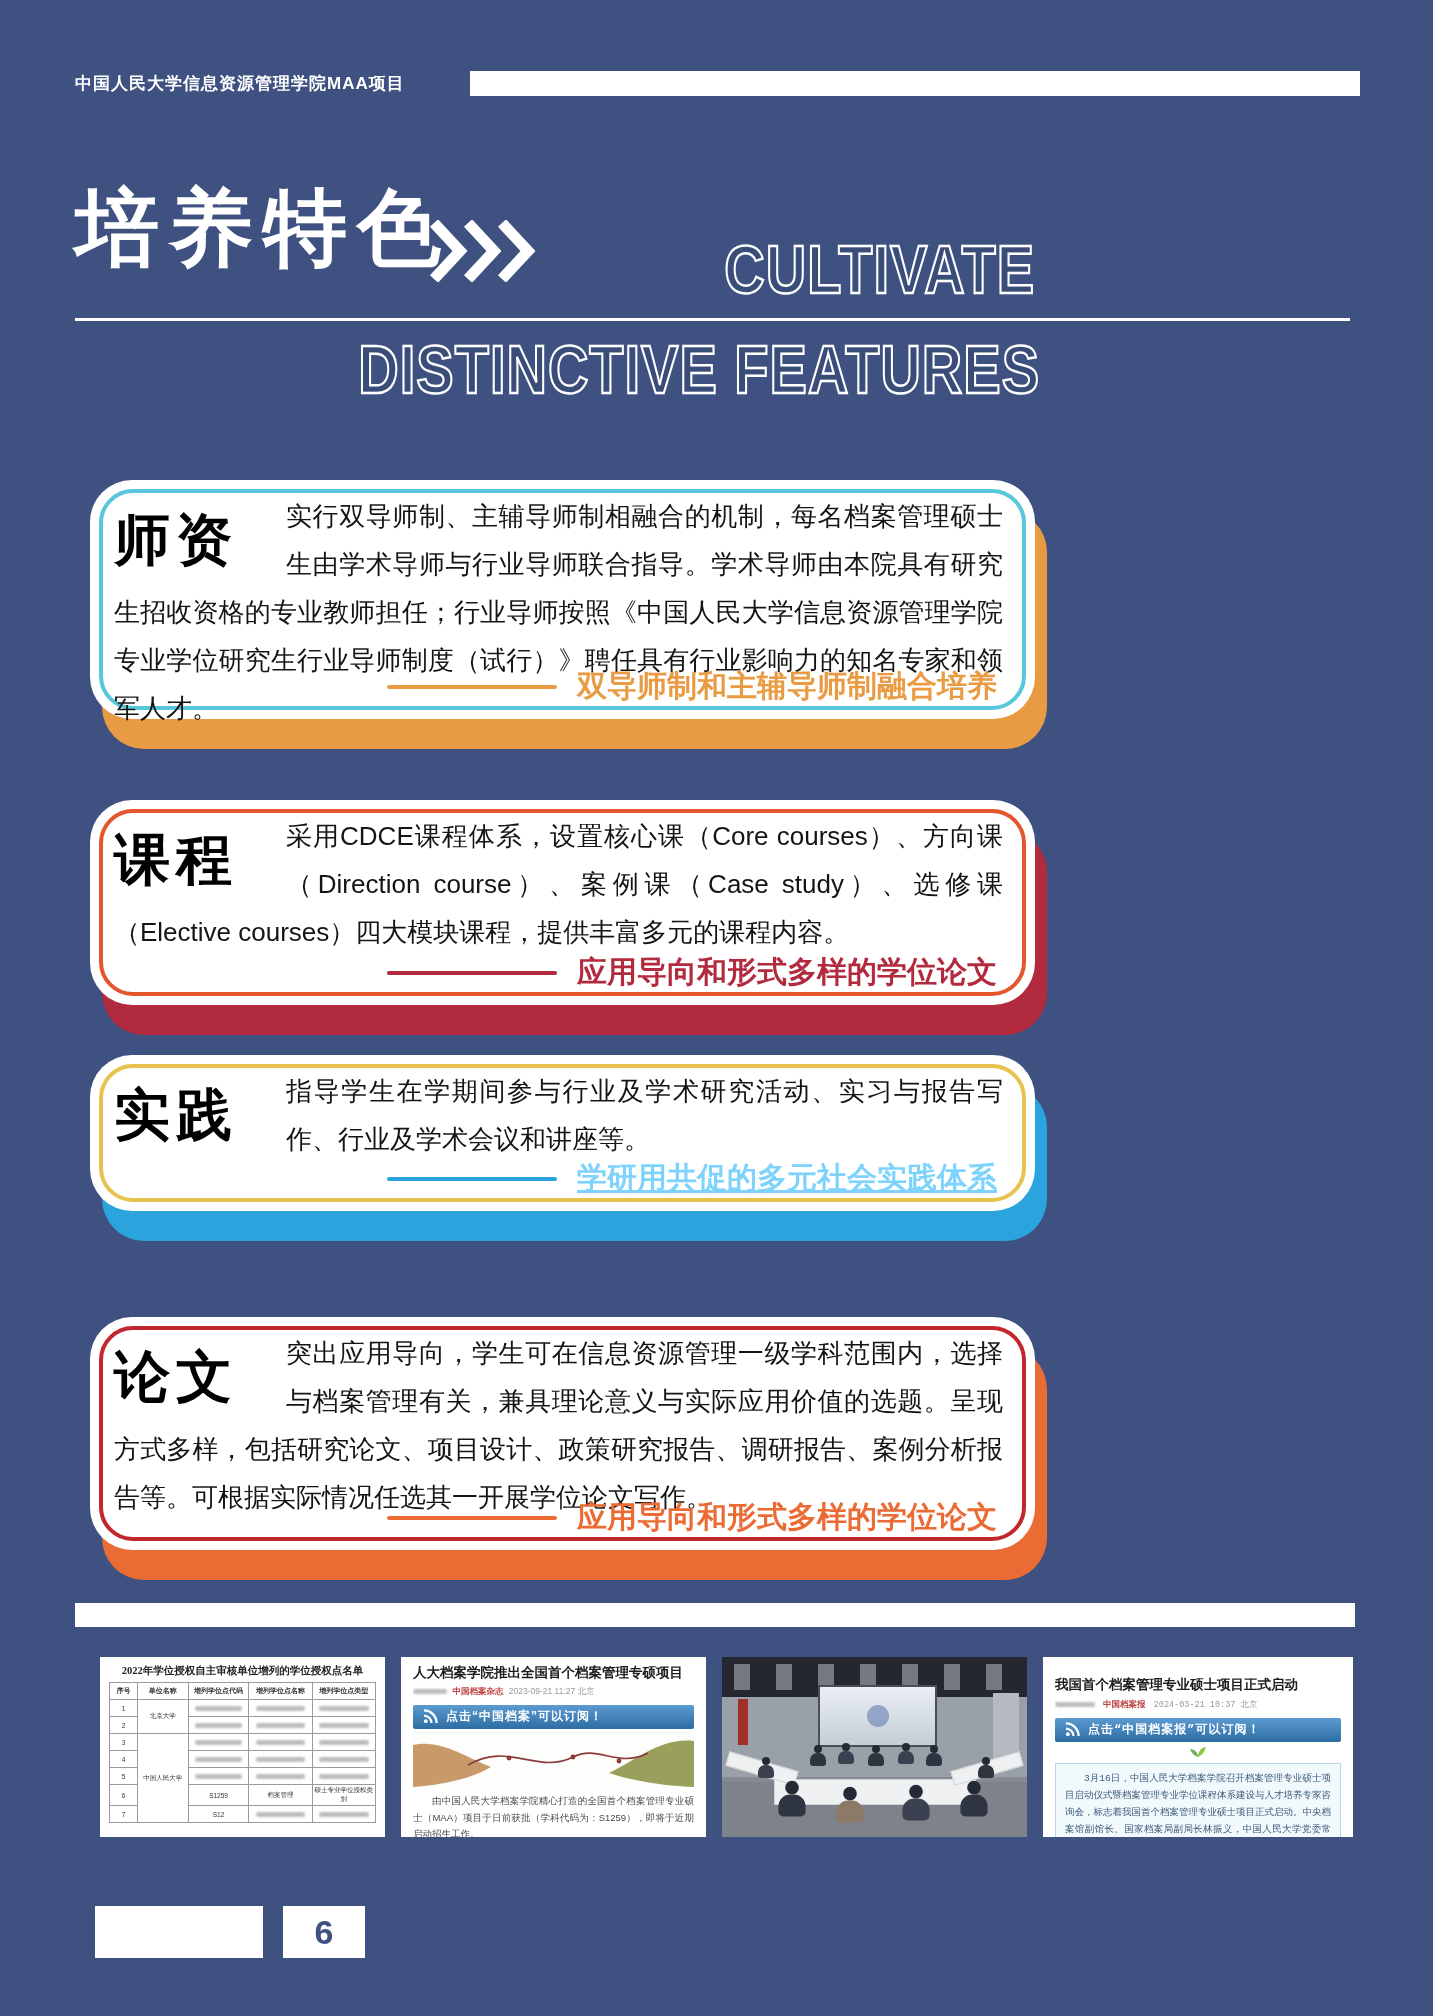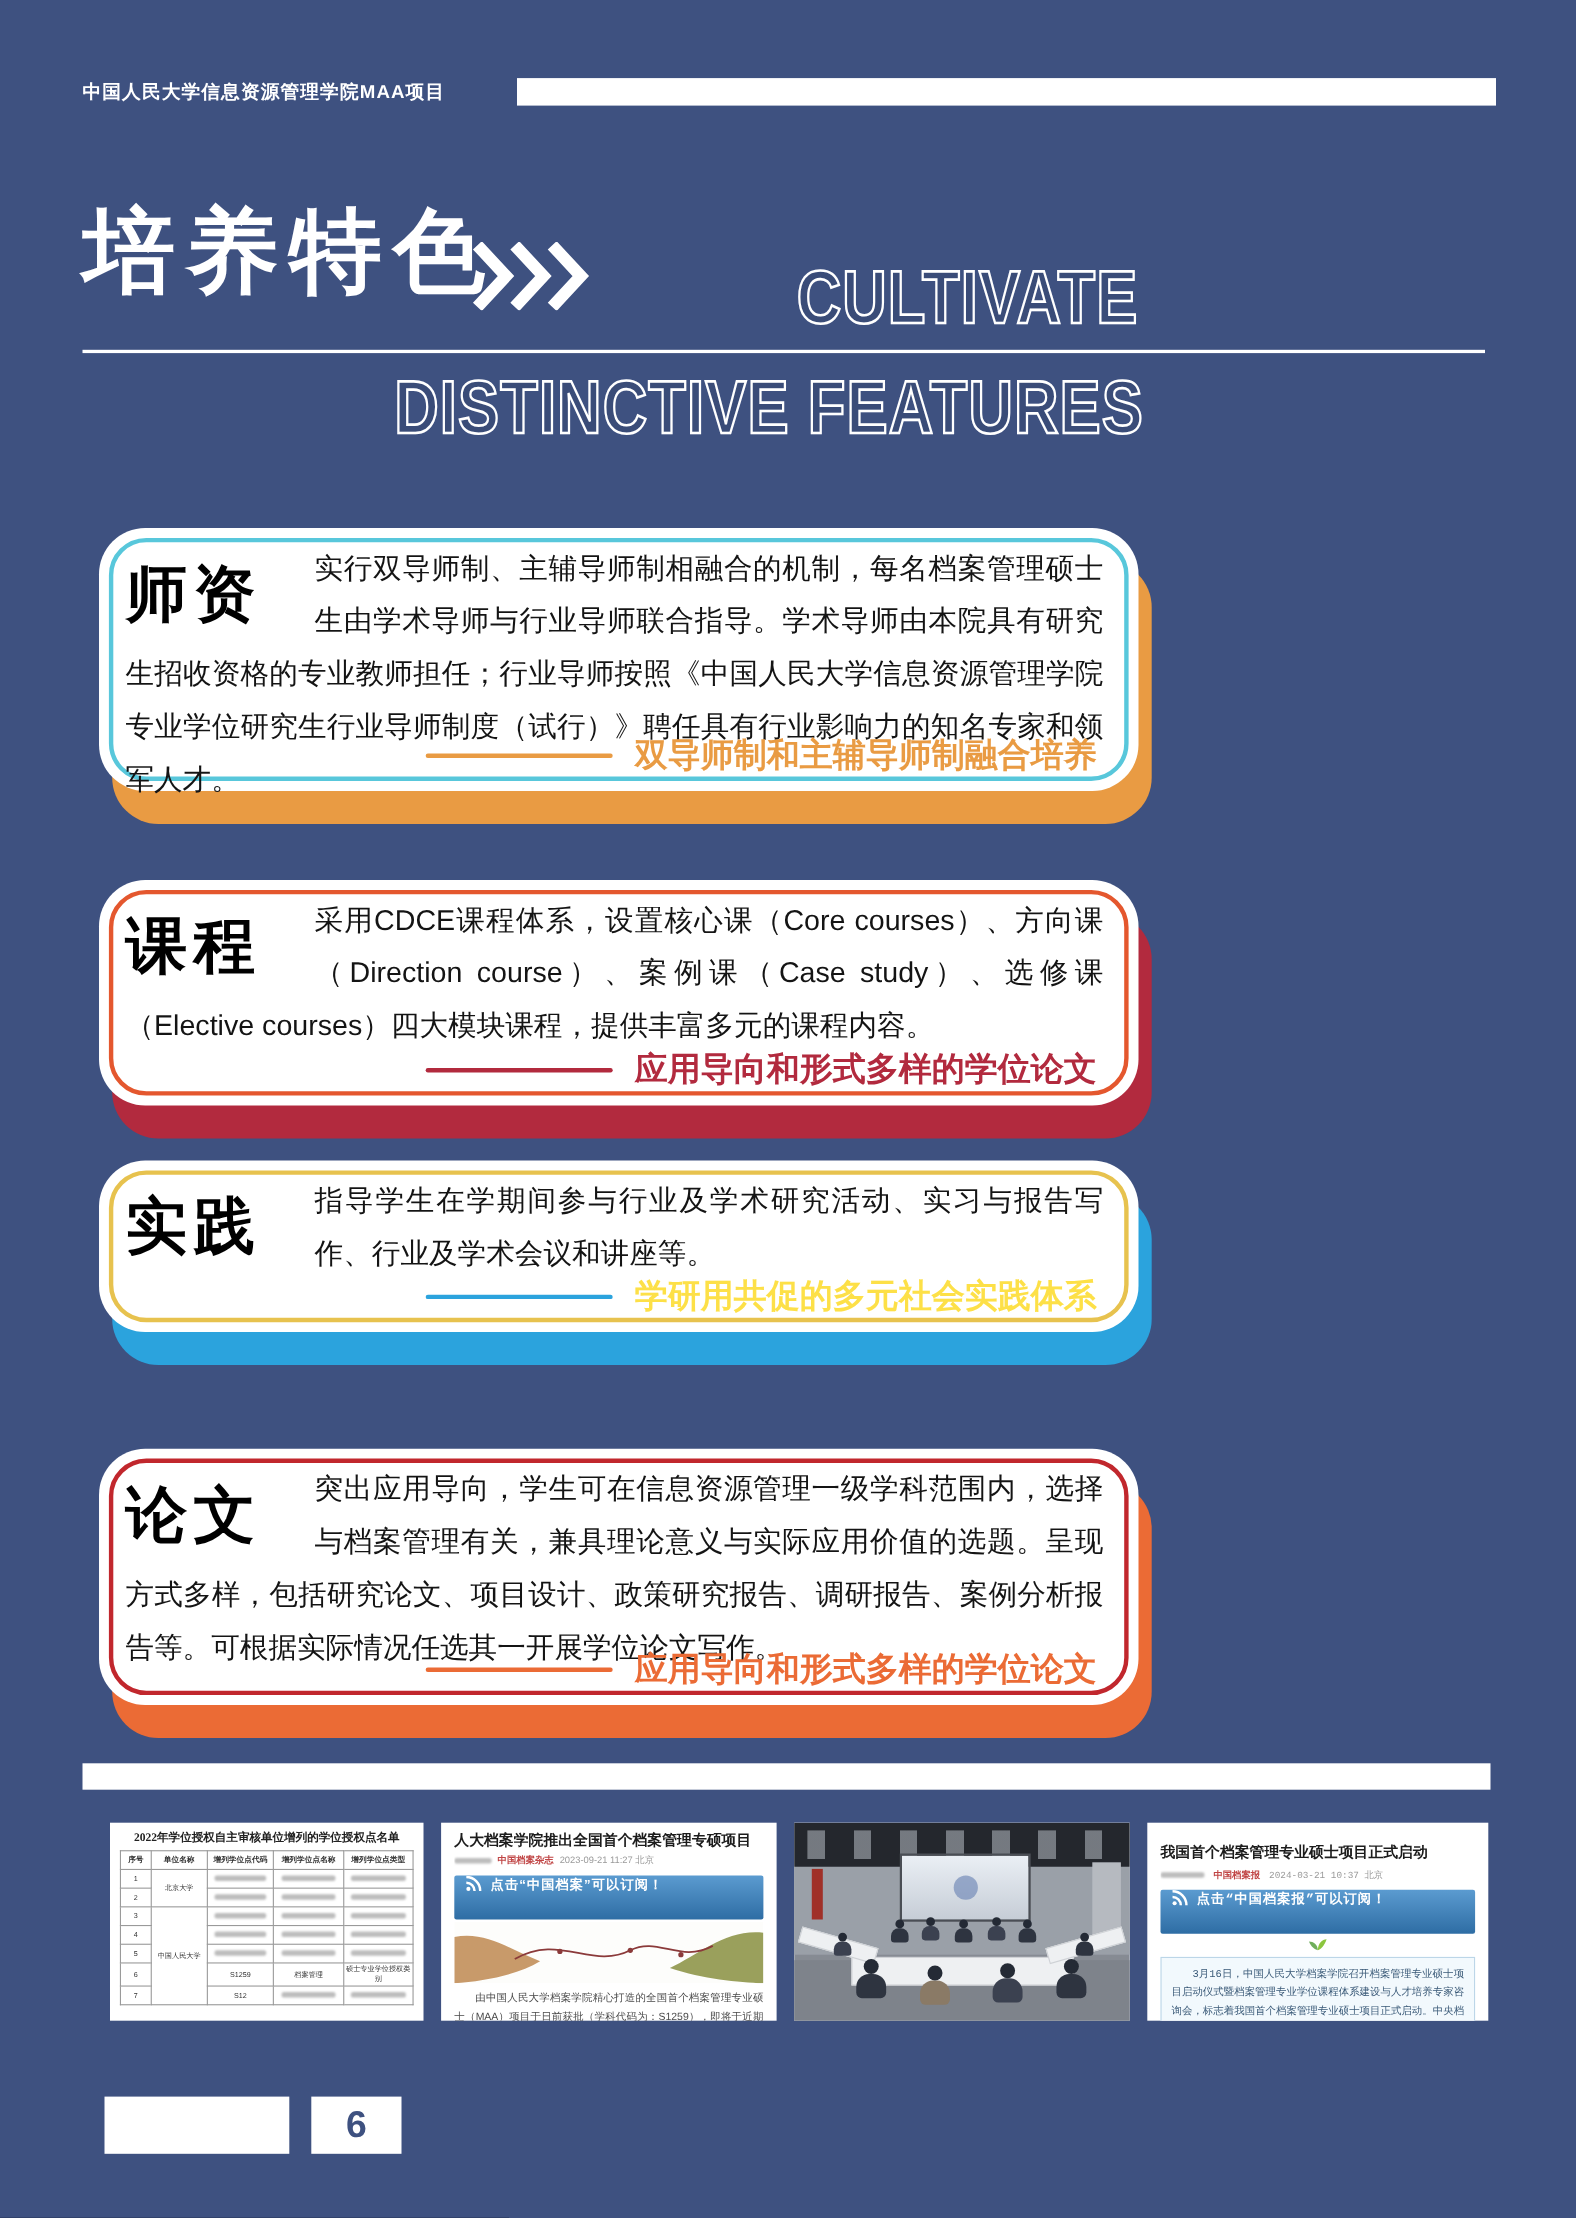--- a/index.html
+++ b/index.html
@@ -46,21 +46,21 @@
              color:#222;text-align:center;margin-bottom:4px;}
   table.doc{width:100%;border-collapse:collapse;table-layout:fixed;}
   table.doc th,table.doc td{border:1px solid #9a9a9a;font-size:6.5px;color:#333;text-align:center;
              padding:1px;height:14px;overflow:hidden;}
   table.doc th{font-weight:bold;font-size:7px;background:#fff;}
   .bb{display:inline-block;width:82%;height:5px;background:#bdbdbd;border-radius:2px;filter:blur(1px);vertical-align:middle;}
 
   .news-title{font-size:13.5px;font-weight:bold;color:#1c1c1c;line-height:1.25;}
   .news-meta{margin-top:4px;font-size:8.5px;color:#9a9a9a;white-space:nowrap;overflow:hidden;}
   .meta-brand{color:#c04545;font-weight:bold;margin:0 3px;}
-  .sub-banner{margin-top:7px;height:40px;border-radius:2px;display:flex;align-items:flex-start;gap:8px;
+  .sub-banner{margin-top:7px;height:24px;border-radius:2px;display:flex;align-items:center;gap:8px;
               padding:0 10px;background:linear-gradient(#5b9bd0,#2e6da4);color:#fff;font-size:12px;
               font-weight:bold;letter-spacing:1px;white-space:nowrap;}
   .news-body{margin-top:6px;font-size:9.5px;line-height:1.75;color:#4a4a4a;text-align:justify;text-indent:2em;}
   .panel{margin-top:5px;border:1px solid #bcd6e8;background:#f2f9fd;padding:6px 9px;
          font-size:9.5px;line-height:1.8;color:#3a5a78;text-align:justify;text-indent:2em;}
   .sprout{display:block;margin:2px auto;}
 
   
   .photo{width:100%;height:100%;position:relative;background:#868b93;}
   .ceil{position:absolute;left:0;top:0;right:0;height:40px;background:#24272d;}
@@ -124,21 +124,21 @@
         <span class="dash" style="background: rgb(178, 42, 62);"></span>
         <span>应用导向和形式多样的学位论文</span>
       </div>
   </div>
 
   <div class="card" style="top:1055px;height:156px">
     <div class="card-shadow" style="background: rgb(43, 163, 221);"></div>
     <div class="card-white"></div>
     <div class="inner-border" style="border-color: rgb(231, 194, 78);"></div>
     <div class="card-content"><span class="card-heading">实践</span><span>指导学生在学期间参与行业及学术研究活动、实习与报告写作、行业及学术会议和讲座等。</span></div>
-    <div class="tagline" style="color: #fde047;">
+    <div class="tagline" style="color: #7dd3fc; text-decoration: underline;">
         <span class="dash" style="background: rgb(43, 163, 221);"></span>
         <span>学研用共促的多元社会实践体系</span>
       </div>
   </div>
 
   <div class="card" style="top:1317px;height:233px">
     <div class="card-shadow" style="background: rgb(235, 107, 53);"></div>
     <div class="card-white"></div>
     <div class="inner-border" style="border-color: rgb(193, 39, 45);"></div>
     <div class="card-content"><span class="card-heading">论文</span><span>突出应用导向，学生可在信息资源管理一级学科范围内，选择与档案管理有关，兼具理论意义与实际应用价值的选题。呈现方式多样，包括研究论文、项目设计、政策研究报告、调研报告、案例分析报告等。可根据实际情况任选其一开展学位论文写作。</span></div>

